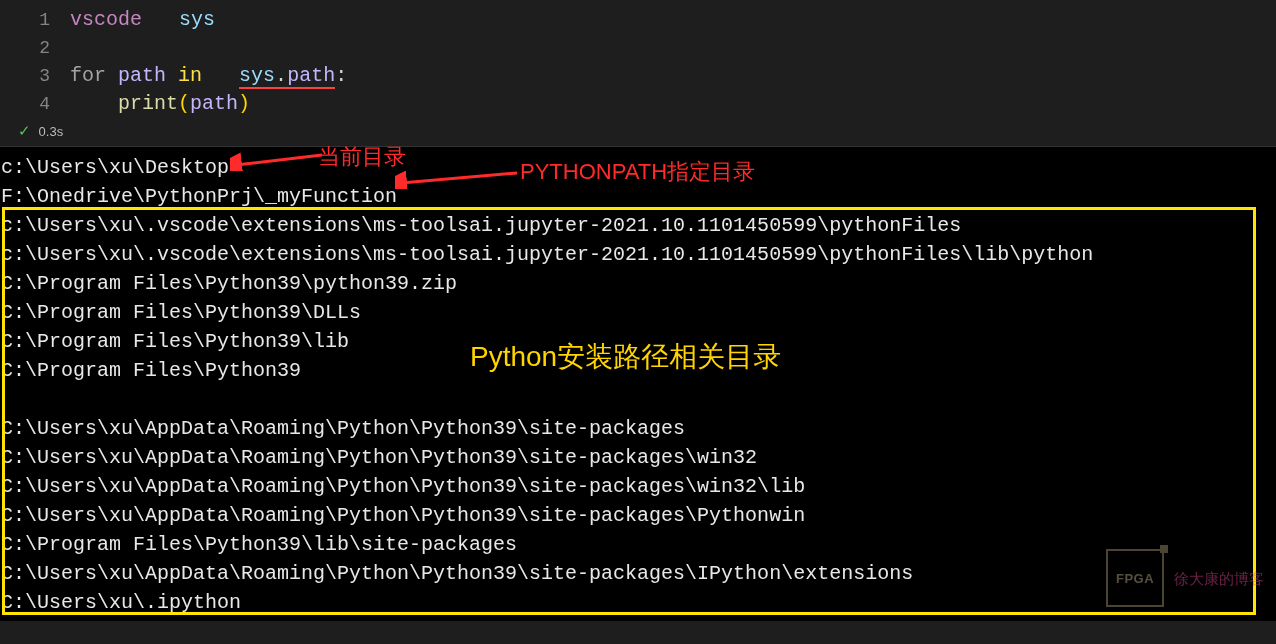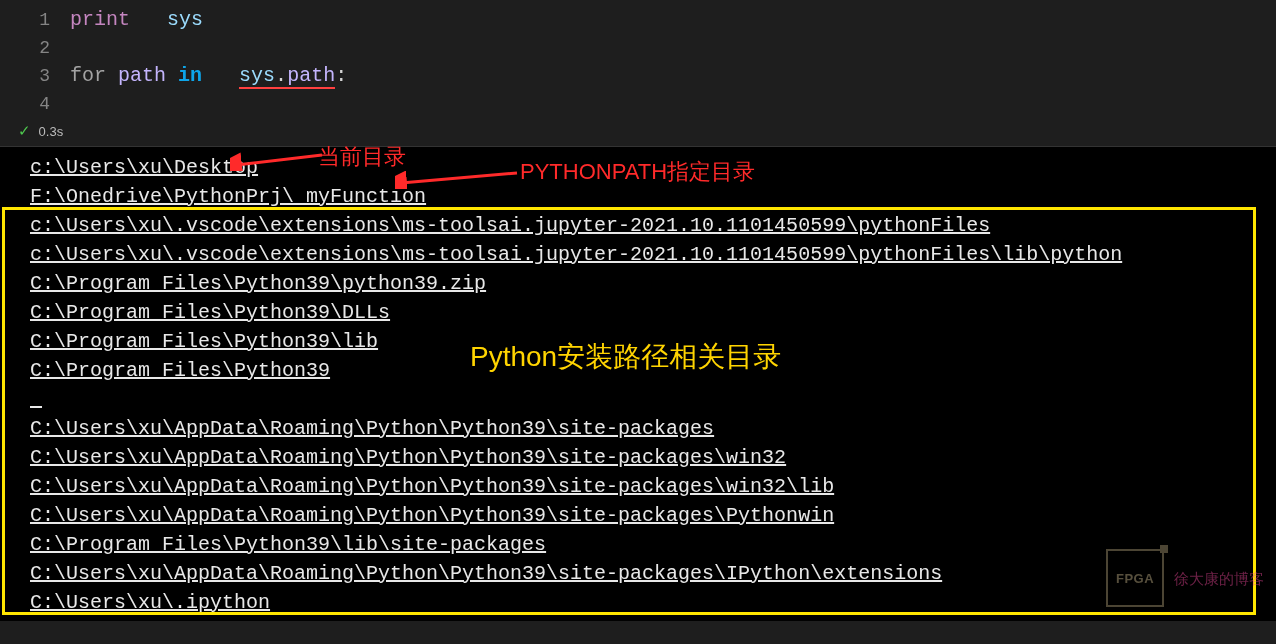--- a/index.html
+++ b/index.html
@@ -28,21 +28,21 @@
   color: #858585;
   font-size: 18px;
   user-select: none;
 }
 .code {
   color: #d4d4d4;
   white-space: pre;
 }
 .kw-import { color: #c586c0; }
 .kw-for { color: #a3a3a3; }
-.kw-in { color: #0ea5e9; font-weight: bold; }
+.kw-in { color: #fde047; }
 .ident-sys { color: #9cdcfe; margin-left: 25px; }
 .ident-path { color: #c4b5fd; }
 .func { color: #dcdcaa; }
 .paren { color: #ffd700; }
 .dot { color: #d4d4d4; }
 .underline-red {
   border-bottom: 2px solid #ff4040;
 }
 .cell-status {
   display: flex;
@@ -56,26 +56,25 @@
   color: #4ec94e;
   margin-right: 8px;
   font-size: 15px;
 }
 .output {
   background: #000;
   color: #e8e8e8;
   font-family: 'Consolas', 'Courier New', monospace;
   font-size: 20px;
   line-height: 29px;
-  padding: 6px 30px 8px;
+  padding: 6px 1px 8px;
   border-top: 1px solid #333;
   position: relative;
   height: 475px;
   white-space: pre;
-  text-decoration: underline;
 }
 .out-line {
   white-space: pre;
 }
 .anno {
   position: absolute;
   color: #ff2a2a;
   font-family: 'Microsoft YaHei', 'SimSun', sans-serif;
   font-size: 22px;
   font-weight: 500;
@@ -133,32 +132,33 @@
   font-family: 'Microsoft YaHei', sans-serif;
   font-size: 15px;
 }
 </style>
 </head>
 <body>
 
 <div class="editor" id="editor">
     <div class="editor-line">
       <div class="gutter">1</div>
-      <div class="code"><span class="kw-import">print</span><span> </span><span class="ident-sys">sys</span></div>
+      <div class="code"><span class="kw-import">vscode</span><span> </span><span class="ident-sys">sys</span></div>
     </div>
     <div class="editor-line">
       <div class="gutter">2</div>
       <div class="code"></div>
     </div>
     <div class="editor-line">
       <div class="gutter">3</div>
       <div class="code"><span class="kw-for">for</span><span> </span><span class="ident-path">path</span><span> </span><span class="kw-in">in</span><span> </span><span class="ident-sys underline-red">sys</span><span class="dot underline-red">.</span><span class="ident-path underline-red">path</span><span class="dot">:</span></div>
     </div>
     <div class="editor-line">
       <div class="gutter">4</div>
+      <div class="code"><span>    </span><span class="func">print</span><span class="paren">(</span><span class="ident-path">path</span><span class="paren">)</span></div>
     </div>
   </div>
 
 <div class="cell-status">
   <span class="check">✓</span>
   <span>0.3s</span>
 </div>
 
 <div class="output" id="output"><div class="out-line">c:\Users\xu\Desktop</div><div class="out-line">F:\Onedrive\PythonPrj\_myFunction</div><div class="out-line">c:\Users\xu\.vscode\extensions\ms-toolsai.jupyter-2021.10.1101450599\pythonFiles</div><div class="out-line">c:\Users\xu\.vscode\extensions\ms-toolsai.jupyter-2021.10.1101450599\pythonFiles\lib\python</div><div class="out-line">C:\Program Files\Python39\python39.zip</div><div class="out-line">C:\Program Files\Python39\DLLs</div><div class="out-line">C:\Program Files\Python39\lib</div><div class="out-line">C:\Program Files\Python39</div><div class="out-line">&nbsp;</div><div class="out-line">C:\Users\xu\AppData\Roaming\Python\Python39\site-packages</div><div class="out-line">C:\Users\xu\AppData\Roaming\Python\Python39\site-packages\win32</div><div class="out-line">C:\Users\xu\AppData\Roaming\Python\Python39\site-packages\win32\lib</div><div class="out-line">C:\Users\xu\AppData\Roaming\Python\Python39\site-packages\Pythonwin</div><div class="out-line">C:\Program Files\Python39\lib\site-packages</div><div class="out-line">C:\Users\xu\AppData\Roaming\Python\Python39\site-packages\IPython\extensions</div><div class="out-line">C:\Users\xu\.ipython</div>
   

